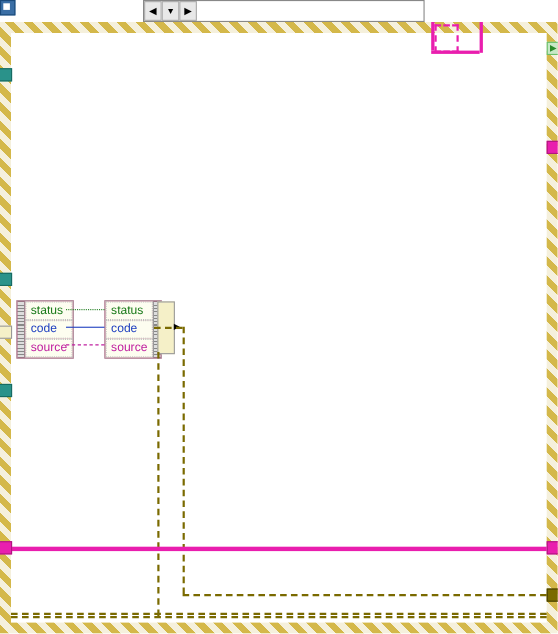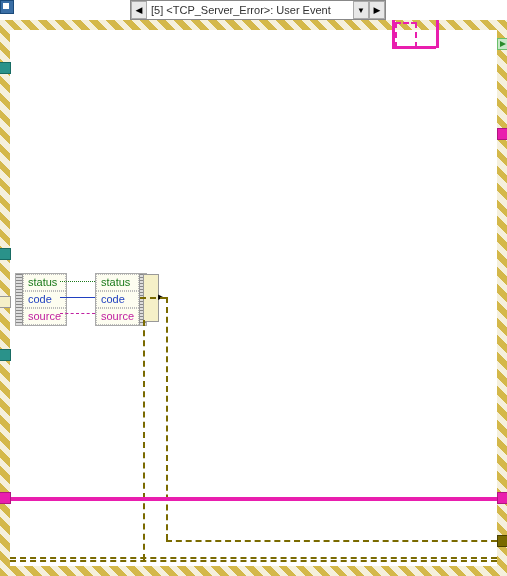--- a/index.html
+++ b/index.html
@@ -189,24 +189,20 @@
 <body>
 
 <div class="event-struct-icon"></div>
 
 <div class="outer-frame">
   <div class="inner-area"></div>
 </div>
 
 <div class="case-selector">
   <div class="arrow-btn">◀</div>
-  <div class="case-label">
-    <span>[5]</span>
-    <span>&lt;TCP_Server_Error&gt;: User Event</span>
-  </div>
   <div class="dropdown-btn">▼</div>
   <div class="arrow-btn">▶</div>
 </div>
 
 <div class="pink-box" style="left:395px; top:22px; width:18px; height:22px;"></div>
 <div class="pink-wire-v" style="left:392px; top:20px; height:26px;"></div>
 <div class="pink-wire-h" style="left:392px; top:46px; width:44px;"></div>
 <div class="pink-wire-v" style="left:436px; top:20px; height:28px;"></div>
 
 <div class="tunnel" style="left:497px; top:38px; background:#c7e8c7; border-color:#6abf6a;">

